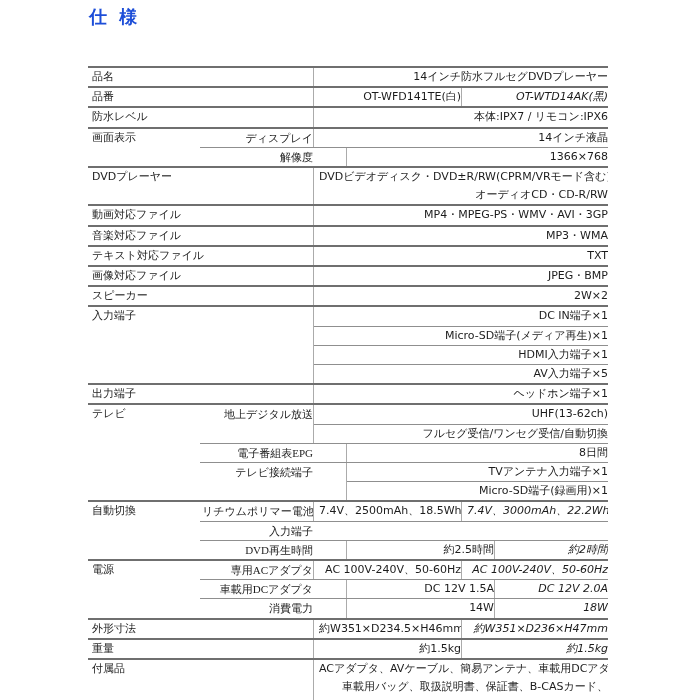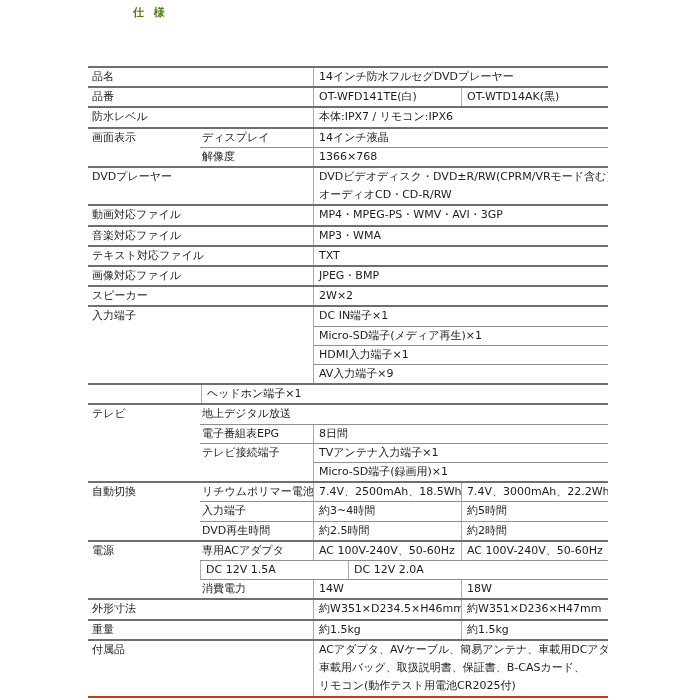--- a/index.html
+++ b/index.html
@@ -9,52 +9,52 @@
     width: 700px;
     height: 700px;
     font-family: "DejaVu Sans", "Liberation Sans", sans-serif;
     color: #1c1c1c;
     overflow: hidden;
   }
   .page-title {
     position: absolute;
     left: 89px;
     top: 5px;
-    font-size: 11px;
+    font-size: 18px;
     font-weight: bold;
     letter-spacing: 3px;
-    color: #4d7c0f;
-    margin-left: 44px;
+    color: #1d4ed8;
   }
   .spec-table {
     position: absolute;
     left: 88px;
     top: 26px;
     width: 520px;
     border-top: 2px solid #6f6f6f;
     border-bottom: 2px solid #c2410c;
     box-sizing: border-box;
     margin-top: 40px;
   }
   .section { display: flex; }
   .section + .section { border-top: 2px solid #6f6f6f; }
   .col-label {
     width: 112px;
     flex: none;
     box-sizing: border-box;
     padding-left: 4px;
   }
-  .sec-right { flex: 1; display: flex; flex-direction: column; min-width: 0; }
+  .sec-right { flex: 1; display: flex; flex-direction: column; min-width: 0; text-align: right; }
   .group { display: flex; }
-  .group + .group { border-top: 1px solid #8f8f8f; }
+  .group + .group { border-top: 1px solid #8f8f8f; gap: 33px; }
   .col-sublabel {
     width: 113px;
     flex: none;
     box-sizing: border-box;
     padding-left: 2px;
+    font-family: Liberation Serif, serif;
   }
   .vals {
     flex: 1;
     display: flex;
     flex-direction: column;
     border-left: 1px solid #ababab;
     min-width: 0;
   }
   .vrow { display: flex; }
   .vrow + .vrow { border-top: 1px solid #8f8f8f; }
@@ -62,21 +62,21 @@
     font-size: 11px;
     line-height: 18.2px;
     white-space: pre;
   }
   .cell {
     box-sizing: border-box;
     padding-left: 5px;
     overflow: hidden;
   }
   .cell.c1 { width: 147px; flex: none; }
-  .cell.c2 { flex: 1; border-left: 1px solid #ababab; }
+  .cell.c2 { flex: 1; border-left: 1px solid #ababab; font-style: italic; }
   .cell.span { flex: 1; }
 </style>
 </head>
 <body>
 
 <div class="page-title">仕 様</div>
 
 <div class="spec-table">
     <div class="section">
       <div class="col-label">品名</div>
@@ -227,43 +227,52 @@
             <div class="vrow">
               <div class="cell span">DC IN端子×1</div>
             </div>
             <div class="vrow">
               <div class="cell span">Micro-SD端子(メディア再生)×1</div>
             </div>
             <div class="vrow">
               <div class="cell span">HDMI入力端子×1</div>
             </div>
             <div class="vrow">
-              <div class="cell span">AV入力端子×9</div>
-            </div>
-          </div>
-        </div>
-      </div>
-    </div>
-    <div class="section">
+              <div class="cell span">AV入力端子×5</div>
+            </div>
+          </div>
+        </div>
+      </div>
+    </div>
+    <div class="section">
+      <div class="col-label">出力端子</div>
       <div class="sec-right">
         <div class="group">
           <div class="col-sublabel"></div>
           <div class="vals">
             <div class="vrow">
               <div class="cell span">ヘッドホン端子×1</div>
             </div>
           </div>
         </div>
       </div>
     </div>
     <div class="section">
       <div class="col-label">テレビ</div>
       <div class="sec-right">
         <div class="group">
           <div class="col-sublabel">地上デジタル放送</div>
+          <div class="vals">
+            <div class="vrow">
+              <div class="cell span">UHF(13-62ch)</div>
+            </div>
+            <div class="vrow">
+              <div class="cell span">フルセグ受信/ワンセグ受信/自動切換</div>
+            </div>
+          </div>
         </div>
         <div class="group">
           <div class="col-sublabel">電子番組表EPG</div>
           <div class="vals">
             <div class="vrow">
               <div class="cell span">8日間</div>
             </div>
           </div>
         </div>
         <div class="group">
@@ -286,26 +295,20 @@
           <div class="col-sublabel">リチウムポリマー電池</div>
           <div class="vals">
             <div class="vrow">
               <div class="cell c1">7.4V、2500mAh、18.5Wh</div>
               <div class="cell c2">7.4V、3000mAh、22.2Wh</div>
             </div>
           </div>
         </div>
         <div class="group">
           <div class="col-sublabel">入力端子</div>
-          <div class="vals">
-            <div class="vrow">
-              <div class="cell c1">約3~4時間</div>
-              <div class="cell c2">約5時間</div>
-            </div>
-          </div>
         </div>
         <div class="group">
           <div class="col-sublabel">DVD再生時間</div>
           <div class="vals">
             <div class="vrow">
               <div class="cell c1">約2.5時間</div>
               <div class="cell c2">約2時間</div>
             </div>
           </div>
         </div>
@@ -317,20 +320,21 @@
         <div class="group">
           <div class="col-sublabel">専用ACアダプタ</div>
           <div class="vals">
             <div class="vrow">
               <div class="cell c1">AC 100V-240V、50-60Hz</div>
               <div class="cell c2">AC 100V-240V、50-60Hz</div>
             </div>
           </div>
         </div>
         <div class="group">
+          <div class="col-sublabel">車載用DCアダプタ</div>
           <div class="vals">
             <div class="vrow">
               <div class="cell c1">DC 12V 1.5A</div>
               <div class="cell c2">DC 12V 2.0A</div>
             </div>
           </div>
         </div>
         <div class="group">
           <div class="col-sublabel">消費電力</div>
           <div class="vals">

